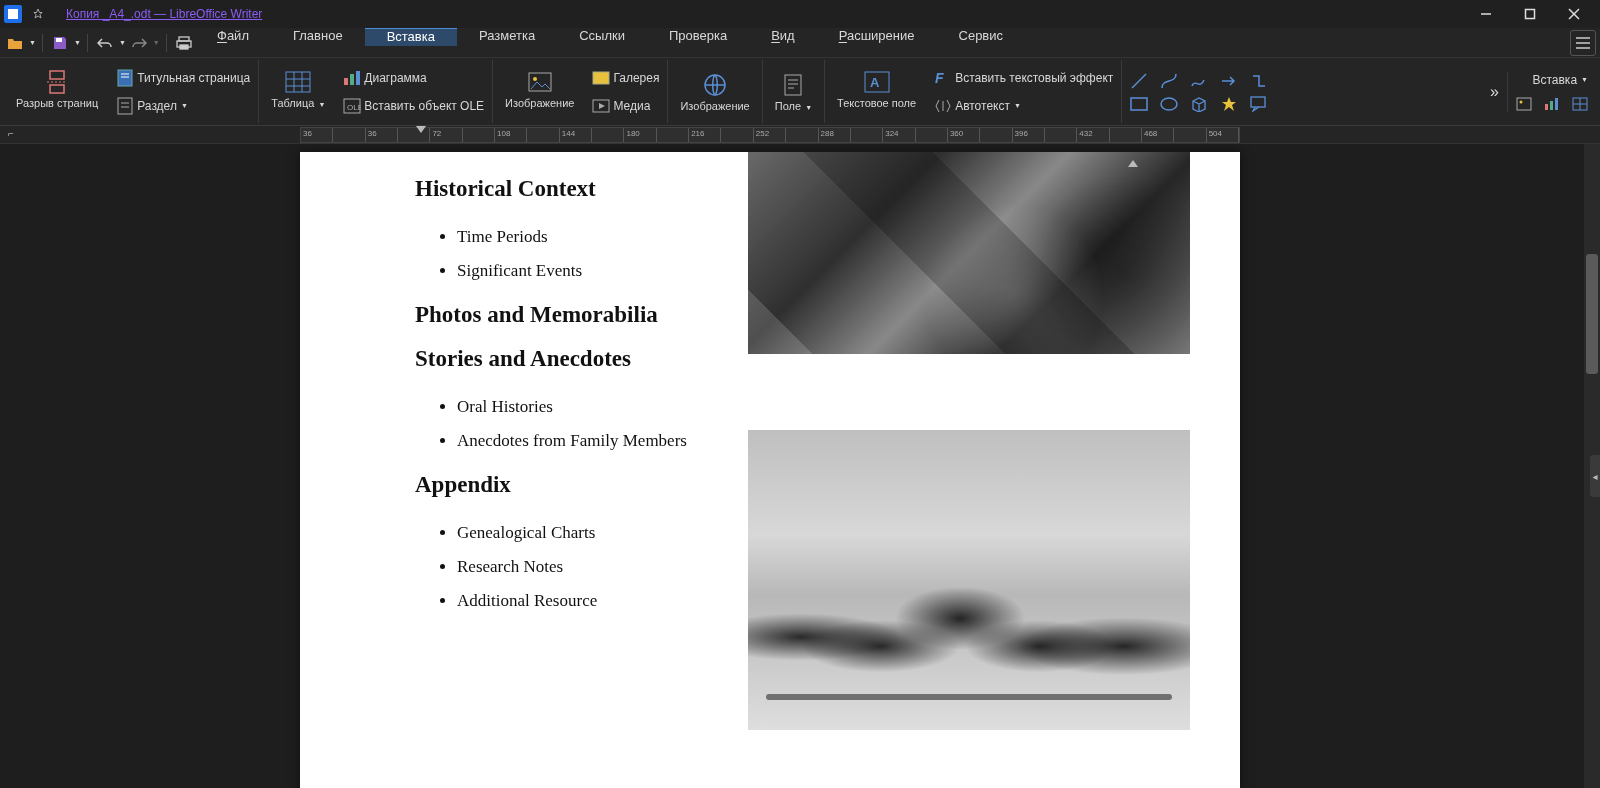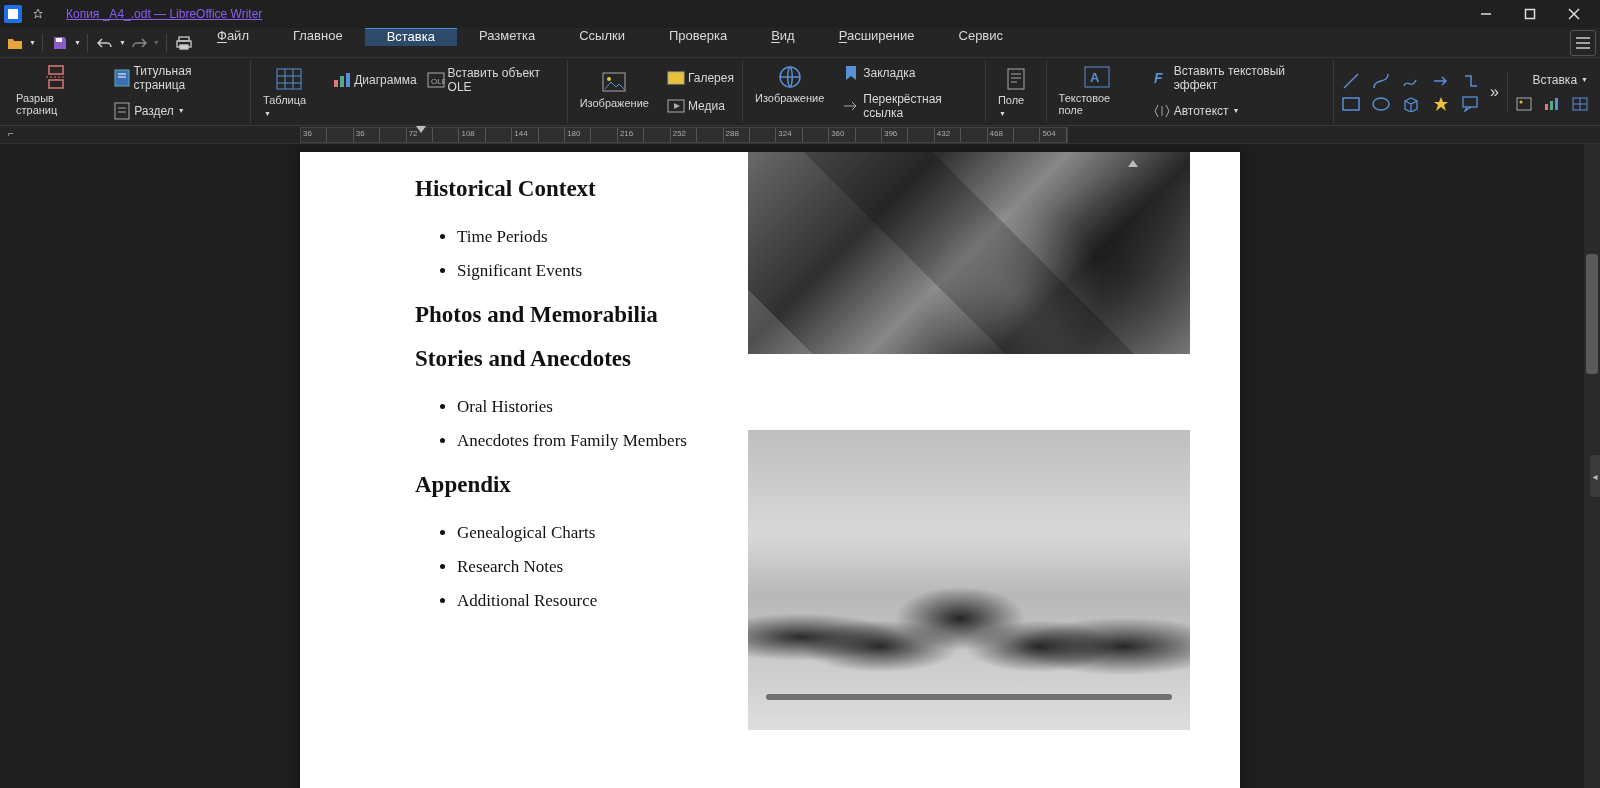--- a/index.html
+++ b/index.html
@@ -97,21 +97,21 @@
   align-items: center;
   position: relative;
   border-bottom: 1px solid #333;
 }
 .ruler-corner {
   width: 16px; height: 14px; color: #aaa; margin-left: 8px; font-size: 10px;
 }
 .ruler {
   position: absolute;
   left: 300px;
-  width: 768px;
+  width: 940px;
   height: 16px;
   background: #2f2f2f;
   border: 1px solid #444;
   display: flex;
   overflow: hidden;
   font-size: 8px;
   color: #aaa;
 }
 .ruler .tick { flex: 1; border-right: 1px solid #555; position: relative; }
 .ruler .tick span { position: absolute; left: 2px; top: 1px; }
@@ -356,21 +356,21 @@
             <svg width="26" height="22">
               <rect x="1" y="1" width="24" height="20" fill="none" stroke="#5a8fd6"></rect>
               <line x1="1" y1="8" x2="25" y2="8" stroke="#5a8fd6"></line>
               <line x1="1" y1="15" x2="25" y2="15" stroke="#5a8fd6"></line>
               <line x1="9" y1="1" x2="9" y2="21" stroke="#5a8fd6"></line>
               <line x1="17" y1="1" x2="17" y2="21" stroke="#5a8fd6"></line>
             </svg>
           </div>
         <span><span>Таблица</span> <span class="dd-arrow">▼</span></span>
       </div>
-      <div style="display:flex; flex-direction:row; gap:6px;">
+      <div style="display:flex; flex-direction:column; gap:6px;">
         <div class="rb-item">
           <div class="ic">
               <svg width="18" height="16">
                 <rect x="1" y="8" width="4" height="7" fill="#d77"></rect>
                 <rect x="7" y="4" width="4" height="11" fill="#5a8"></rect>
                 <rect x="13" y="1" width="4" height="14" fill="#5a8fd6"></rect>
               </svg>
             </div>
           <span>Диаграмма</span>
         </div>
@@ -424,38 +424,20 @@
   <div class="ribbon-group">
     <div style="display:flex; gap:10px; align-items:flex-start;">
       <div class="rb-big">
         <div class="ic">
             <svg width="24" height="24" fill="none" stroke="#5a8fd6" stroke-width="1.5">
               <circle cx="12" cy="12" r="10"></circle>
               <path d="M2 12h20M12 2c3 3 3 17 0 20M12 2c-3 3-3 17 0 20"></path>
             </svg>
           </div>
         <span>Изображение</span>
-      </div>
-      <div style="display:flex; flex-direction:column; gap:6px;">
-        <div class="rb-item">
-          <div class="ic">
-              <svg width="14" height="16">
-                <path d="M2 1h10v14l-5-4-5 4z" fill="#5a8fd6"></path>
-              </svg>
-            </div>
-          <span>Закладка</span>
-        </div>
-        <div class="rb-item">
-          <div class="ic">
-              <svg width="18" height="14" fill="none" stroke="#aaa">
-                <path d="M2 7h12M10 3l4 4-4 4"></path>
-              </svg>
-            </div>
-          <span>Перекрёстная ссылка</span>
-        </div>
       </div>
     </div>
   </div>
 
   <div class="ribbon-group">
     <div class="rb-big">
       <div class="ic">
           <svg width="22" height="24">
             <rect x="3" y="2" width="16" height="20" fill="none" stroke="#aaa"></rect>
             <line x1="6" y1="7" x2="16" y2="7" stroke="#aaa"></line>

